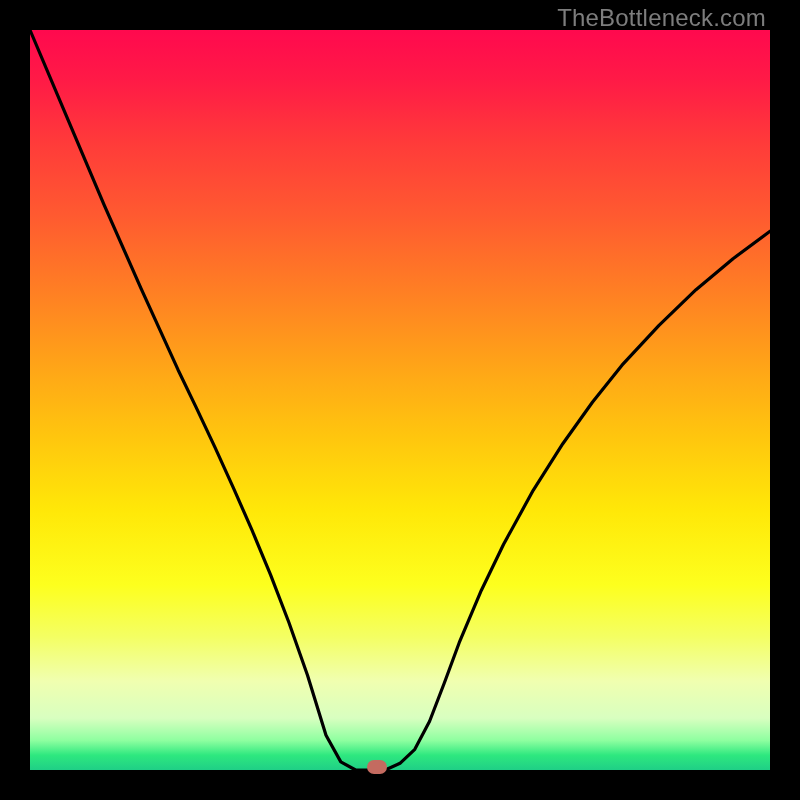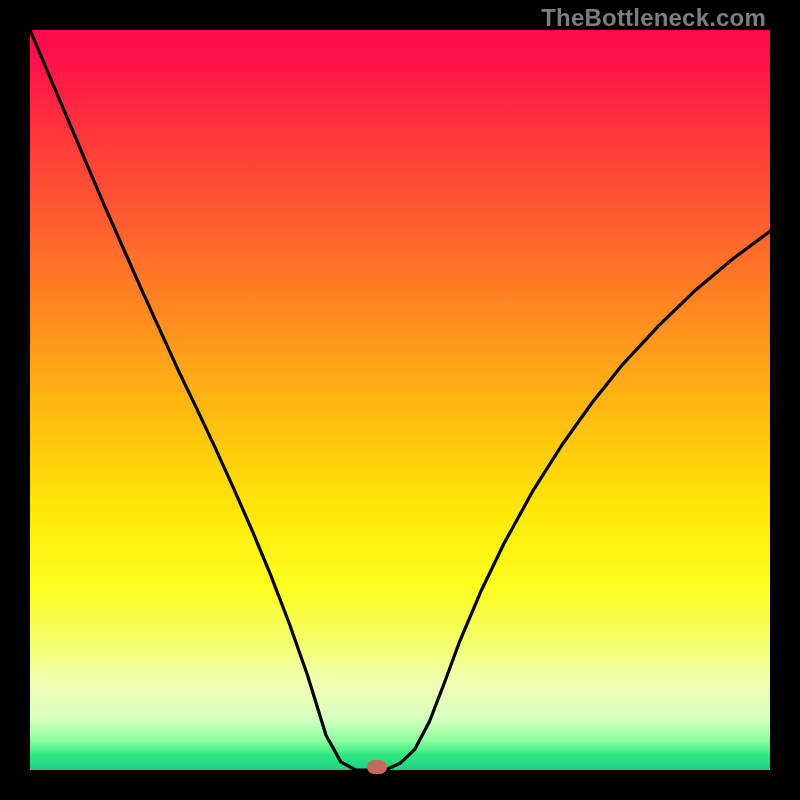--- a/index.html
+++ b/index.html
@@ -25,21 +25,21 @@
       #2ee87f 98%,
       #1fcf86 100%);
   }
   svg.curve{position:absolute;left:0;top:0;width:740px;height:740px;overflow:visible;}
   .watermark{
     position:absolute;
     top:4px; right:34px;
     font-family:Arial,Helvetica,sans-serif;
     font-size:24px;
     color:#7d7d7d;
-    font-weight:700;
+    font-weight:400;
     letter-spacing:0.2px;
   }
   .marker{
     position:absolute;
     width:20px;height:14px;
     background:#c46b60;
     border-radius:7px;
   }
 </style>
 </head>

